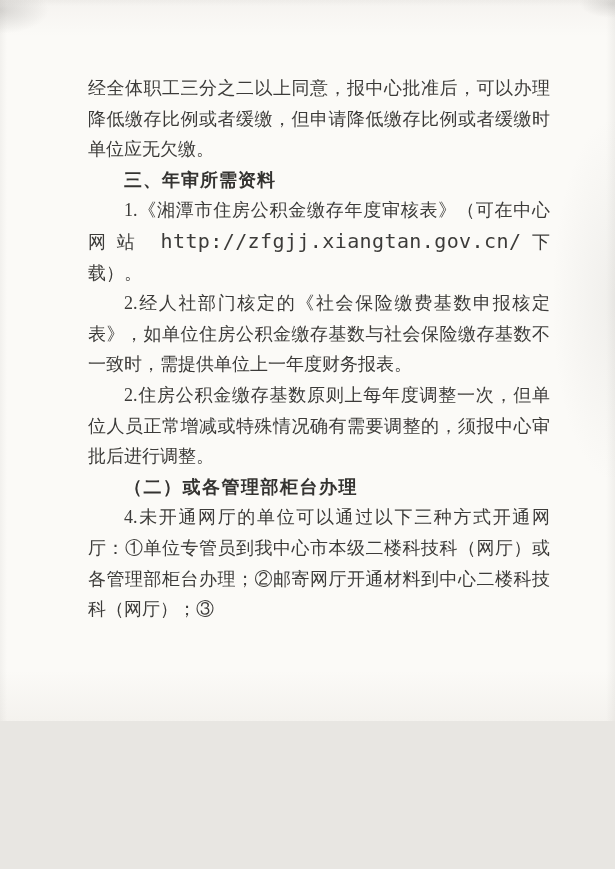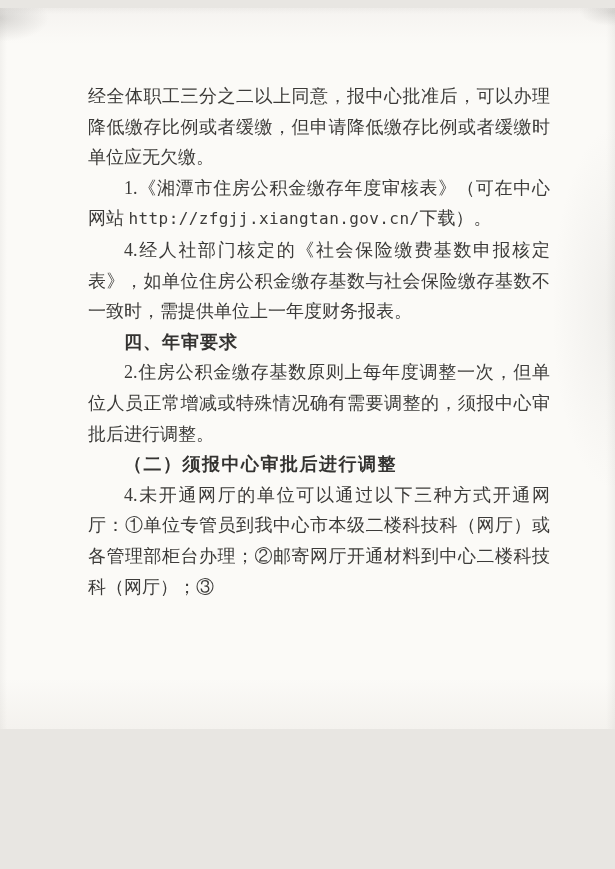--- a/index.html
+++ b/index.html
@@ -4,21 +4,21 @@
 <style>
   html, body {
     margin: 0;
     padding: 0;
     background: #e8e6e2;
   }
   .page {
     position: relative;
     width: 615px;
     height: 721px;
-    margin: 8px auto;
+    margin: 0 auto;
     overflow: hidden;
     background: linear-gradient(180deg, #f5f3f0 0%, #fbfaf7 5%, #fbfaf7 93%, #f4f2ee 100%);
     font-family: "Liberation Serif", "DejaVu Serif", serif;
   }
   
   .scan-artifacts {
     position: absolute;
     inset: 0;
     pointer-events: none;
     background:
@@ -54,52 +54,52 @@
     color: #343331;
     letter-spacing: 1px;
   }
   .h-kai {
     font-weight: bold;
     color: #343331;
     letter-spacing: 1.5px;
   }
   .url {
     font-family: "DejaVu Sans Mono", "Liberation Mono", monospace;
-    font-size: 16px;
+    font-size: 20px;
     letter-spacing: 0.4px;
   }
   .page-num {
     position: absolute;
     left: 100px;
     top: 799px;
     font-size: 16px;
     color: #514f4c;
     letter-spacing: 3px;
   }
 </style>
 </head>
 <body>
 
 <div class="page">
   <div class="scan-artifacts"></div>
 
   <div class="doc">
     <p>经全体职工三分之二以上同意，报中心批准后，可以办理降低缴存比例或者缓缴，但申请降低缴存比例或者缓缴时单位应无欠缴。</p>
 
+    <h3 class="h-hei indent">三、年审所需资料</h3>
 
     <p class="indent"><span>1.《湘潭市住房公积金缴存年度审核表》（可在中心网站 </span><span class="url">http://zfgjj.xiangtan.gov.cn/</span><span>下载）。</span></p>
 
-    <p class="indent">4.经人社部门核定的《社会保险缴费基数申报核定表》，如单位住房公积金缴存基数与社会保险缴存基数不一致时，需提供单位上一年度财务报表。</p>
+    <p class="indent">2.经人社部门核定的《社会保险缴费基数申报核定表》，如单位住房公积金缴存基数与社会保险缴存基数不一致时，需提供单位上一年度财务报表。</p>
 
 
-    <h3 class="h-hei indent">四、年审要求</h3>
 
 
 
     <p class="indent">2.住房公积金缴存基数原则上每年度调整一次，但单位人员正常增减或特殊情况确有需要调整的，须报中心审批后进行调整。</p>
 
-    <h4 class="h-kai indent">（二）须报中心审批后进行调整</h4>
+    <h4 class="h-kai indent">（二）或各管理部柜台办理</h4>
 
     <p class="indent">4.未开通网厅的单位可以通过以下三种方式开通网厅：①单位专管员到我中心市本级二楼科技科（网厅）或各管理部柜台办理；②邮寄网厅开通材料到中心二楼科技科（网厅）；③</p>
   </div>
 
   <div class="page-num">— 4 —</div>
 </div>
 
 </body></html>

